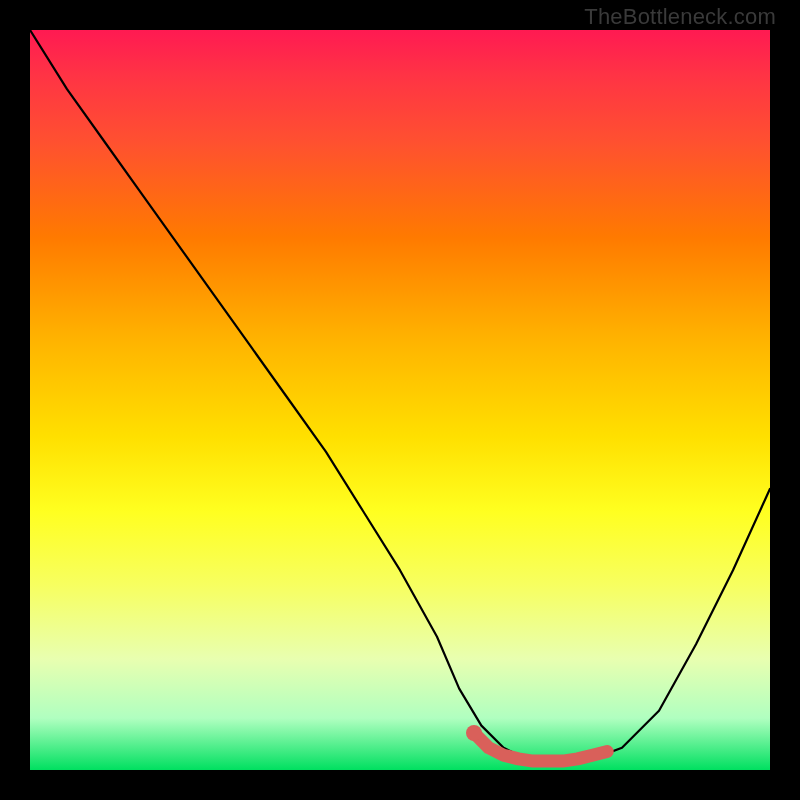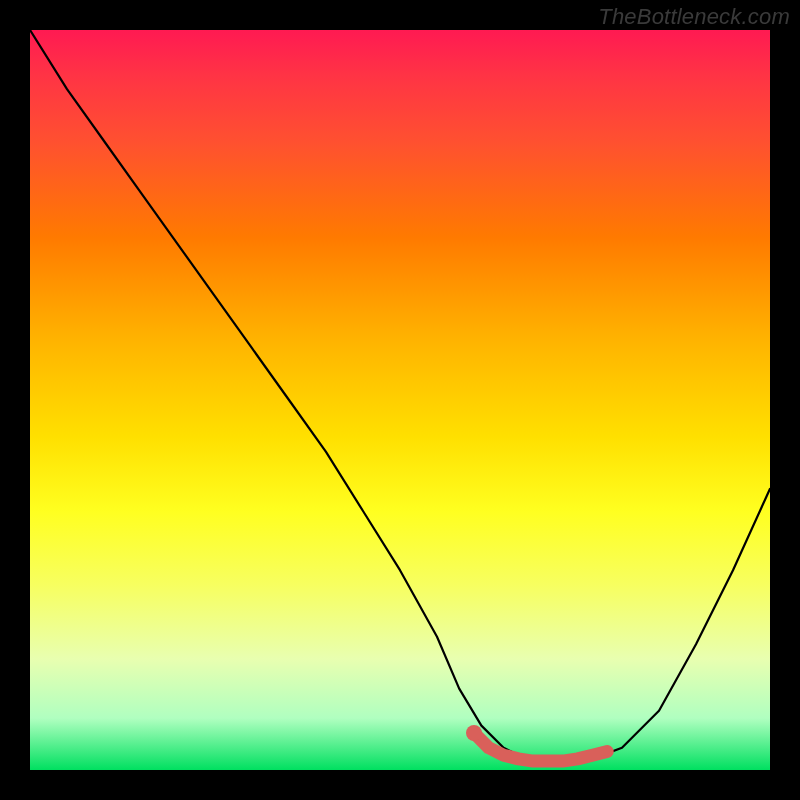--- a/index.html
+++ b/index.html
@@ -7,27 +7,26 @@
     width: 800px;
     height: 800px;
     background: #000;
     position: relative;
     font-family: Arial, sans-serif;
     overflow: hidden;
   }
   .watermark {
     position: absolute;
     top: 4px;
-    right: 10px;
+    right: 24px;
     color: #3a3a3a;
     font-size: 22px;
     font-weight: 500;
     z-index: 10;
     letter-spacing: 0.2px;
-    font-style: italic;
   }
   .plot-area {
     position: absolute;
     left: 30px;
     top: 30px;
     width: 740px;
     height: 740px;
     background: linear-gradient(to bottom,
       #ff1a52 0%,
       #ff3345 6%,

